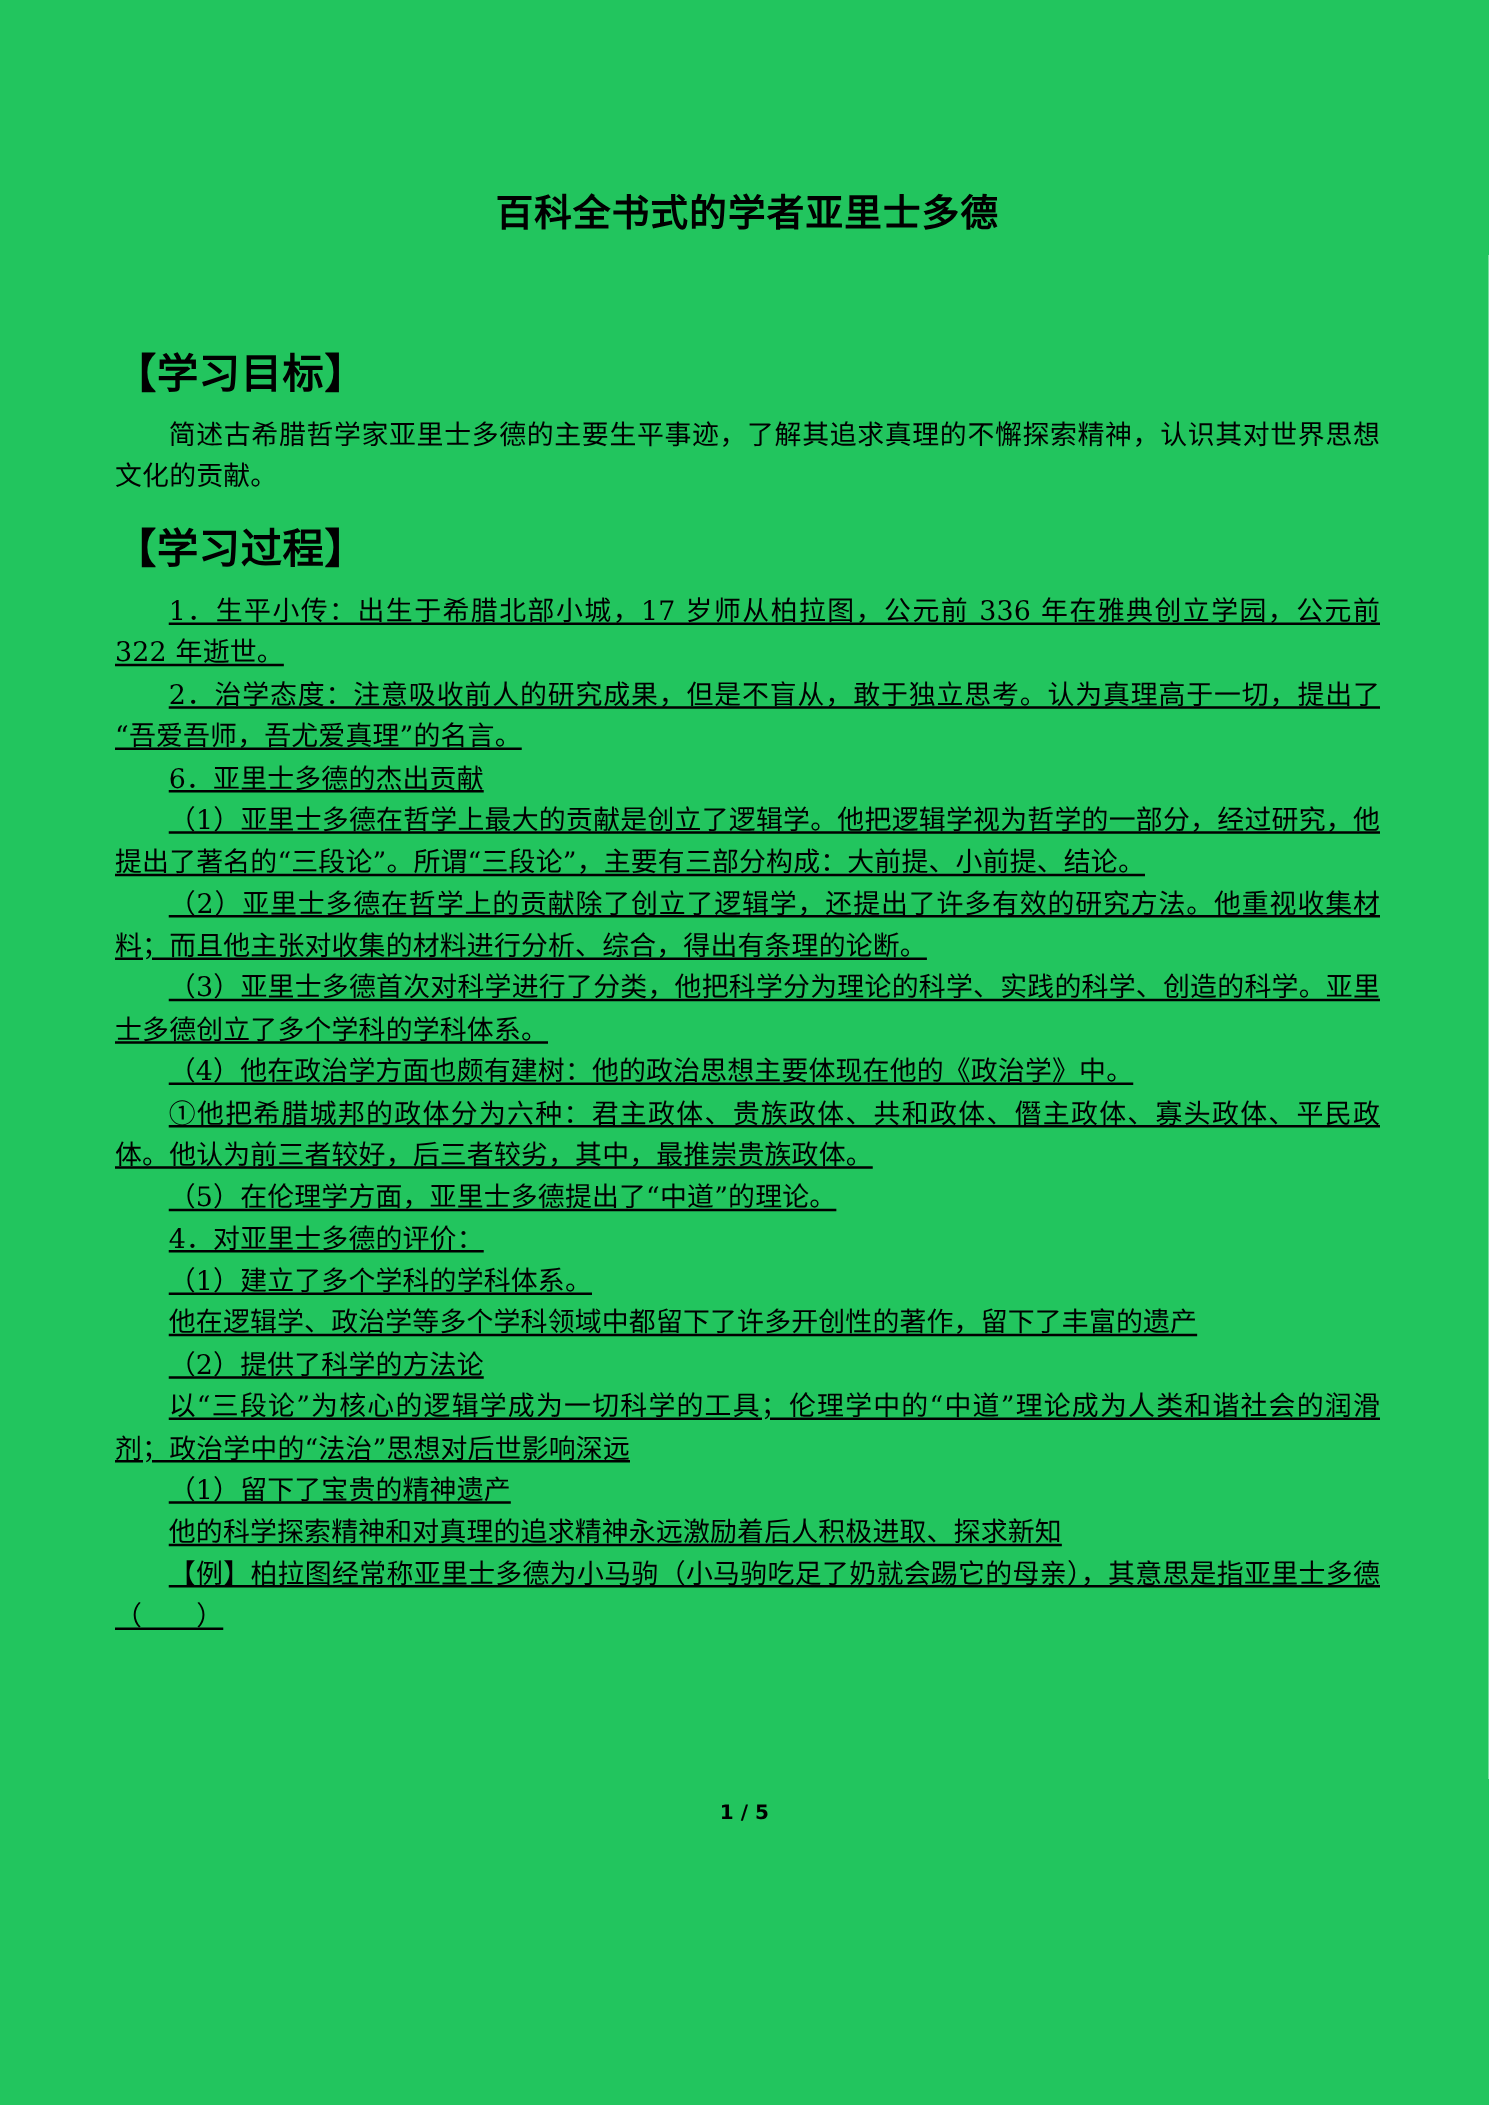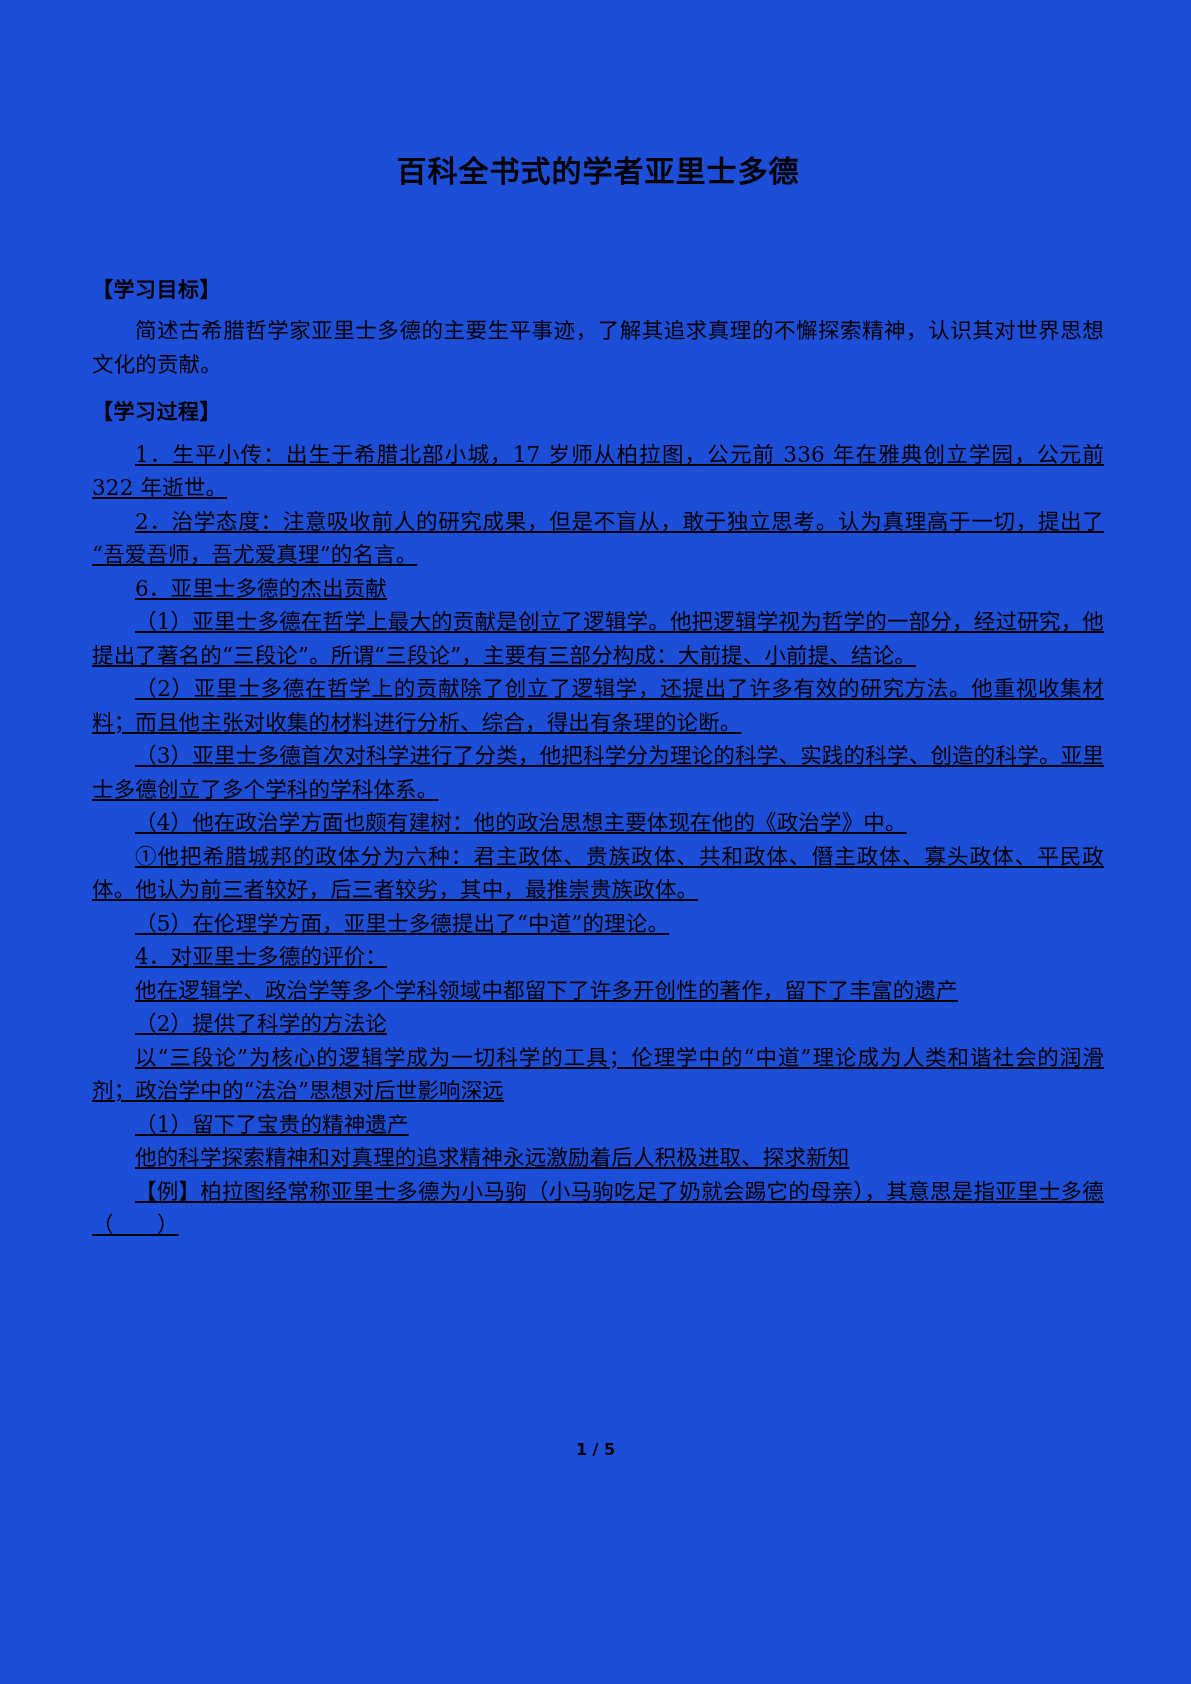--- a/index.html
+++ b/index.html
@@ -10,42 +10,42 @@
   }
   body {
     font-family: "DejaVu Serif", "Liberation Serif", serif;
     color: #000000;
   }
   .page {
     position: relative;
     width: 1191px;
     height: 1684px;
     margin: 0 auto;
-    background: #1d4ed8;
+    background: #22c55e;
     box-sizing: border-box;
     overflow: hidden;
   }
   .content {
     position: absolute;
     left: 92px;
     top: 0;
     width: 1012px;
   }
   .doc-title {
     text-align: center;
     font-size: 30px;
     font-weight: bold;
     letter-spacing: 1px;
     margin: 0;
     padding-top: 152px;
     line-height: 1.3;
     font-family: "DejaVu Serif", "Liberation Serif", serif;
   }
   .section-heading {
-    font-size: 21px;
+    font-size: 33px;
     font-weight: bold;
     margin: 0;
     line-height: 1.45;
     letter-spacing: 0.5px;
   }
   .sec-goal {
     margin-top: 84px;
   }
   .sec-process {
     margin-top: 16px;
@@ -103,20 +103,21 @@
       <p class="para indent2">1．生平小传：出生于希腊北部小城，17 岁师从柏拉图，公元前 336 年在雅典创立学园，公元前 322 年逝世。</p>
       <p class="para indent2">2．治学态度：注意吸收前人的研究成果，但是不盲从，敢于独立思考。认为真理高于一切，提出了“吾爱吾师，吾尤爱真理”的名言。</p>
       <p class="para indent2">6．亚里士多德的杰出贡献</p>
       <p class="para indent2">（1）亚里士多德在哲学上最大的贡献是创立了逻辑学。他把逻辑学视为哲学的一部分，经过研究，他提出了著名的“三段论”。所谓“三段论”，主要有三部分构成：大前提、小前提、结论。</p>
       <p class="para indent2">（2）亚里士多德在哲学上的贡献除了创立了逻辑学，还提出了许多有效的研究方法。他重视收集材料；而且他主张对收集的材料进行分析、综合，得出有条理的论断。</p>
       <p class="para indent2">（3）亚里士多德首次对科学进行了分类，他把科学分为理论的科学、实践的科学、创造的科学。亚里士多德创立了多个学科的学科体系。</p>
       <p class="para indent2">（4）他在政治学方面也颇有建树：他的政治思想主要体现在他的《政治学》中。</p>
       <p class="para indent2">①他把希腊城邦的政体分为六种：君主政体、贵族政体、共和政体、僭主政体、寡头政体、平民政体。他认为前三者较好，后三者较劣，其中，最推崇贵族政体。</p>
       <p class="para indent2">（5）在伦理学方面，亚里士多德提出了“中道”的理论。</p>
       <p class="para indent2">4．对亚里士多德的评价：</p>
+      <p class="para indent2">（1）建立了多个学科的学科体系。</p>
       <p class="para indent-sub">他在逻辑学、政治学等多个学科领域中都留下了许多开创性的著作，留下了丰富的遗产</p>
       <p class="para indent2">（2）提供了科学的方法论</p>
       <p class="para indent-sub">以“三段论”为核心的逻辑学成为一切科学的工具；伦理学中的“中道”理论成为人类和谐社会的润滑剂；政治学中的“法治”思想对后世影响深远</p>
       <p class="para indent2">（1）留下了宝贵的精神遗产</p>
       <p class="para indent-sub">他的科学探索精神和对真理的追求精神永远激励着后人积极进取、探求新知</p>
       <p class="para indent2">【例】柏拉图经常称亚里士多德为小马驹（小马驹吃足了奶就会踢它的母亲），其意思是指亚里士多德（　　）</p>
     </div>
 
   </div>
 

